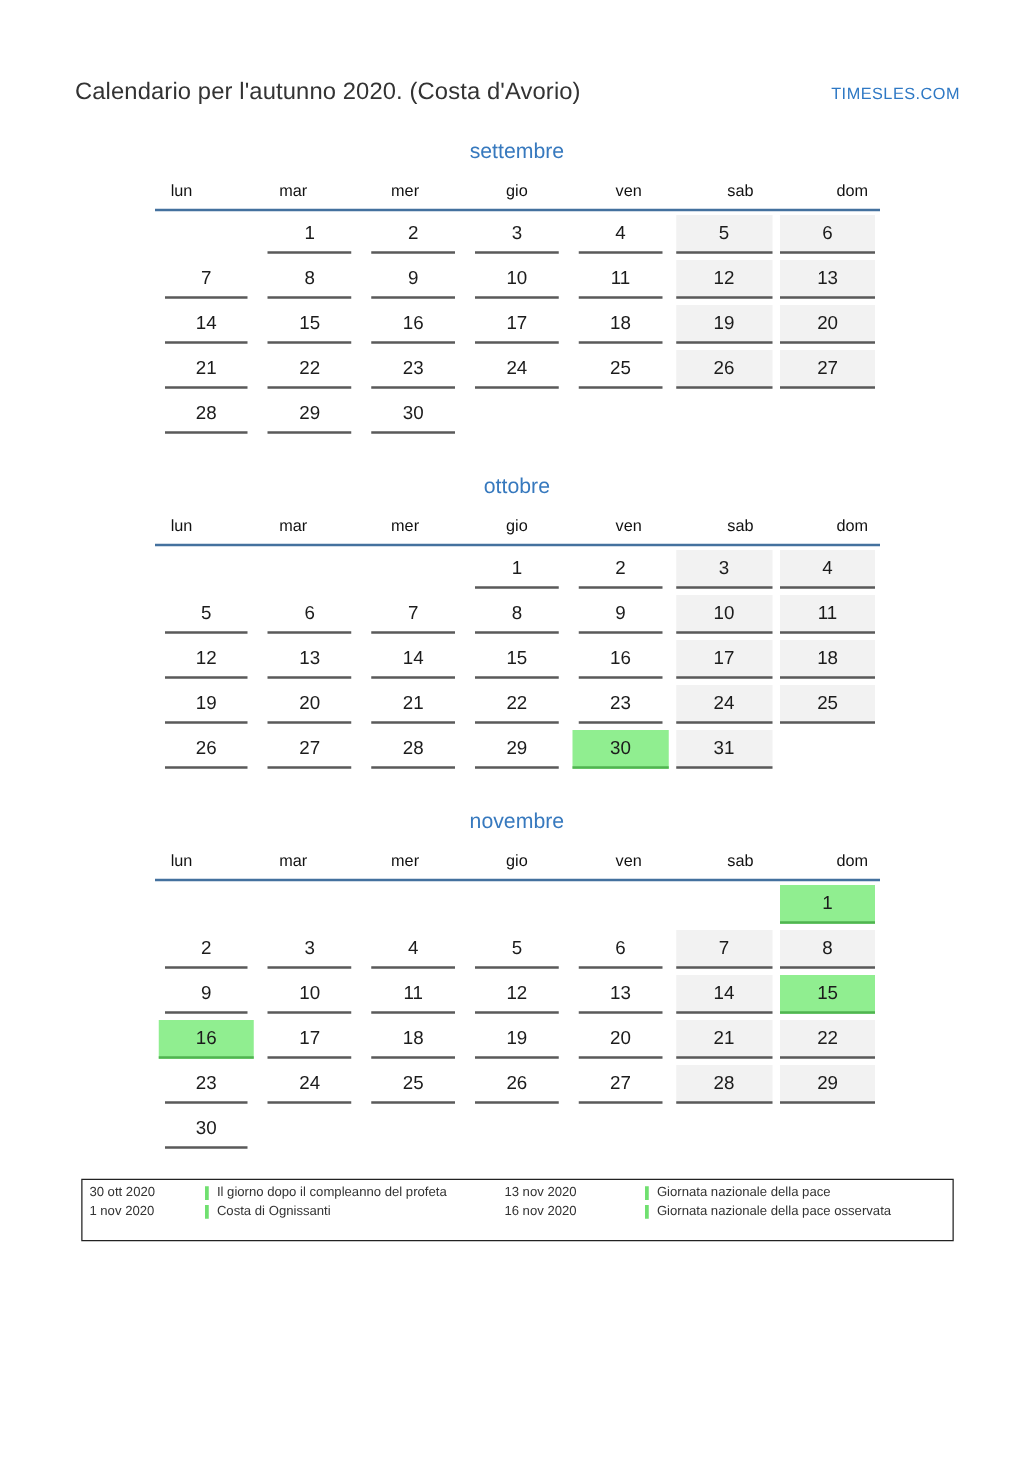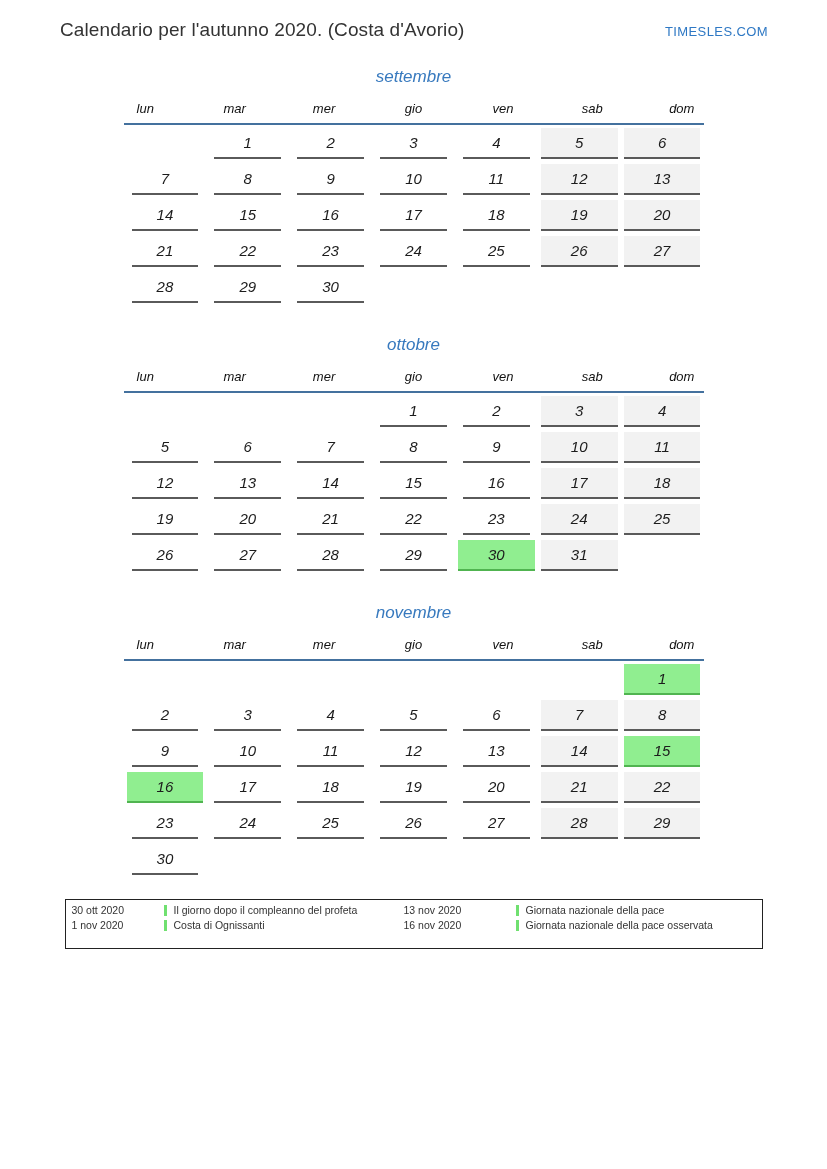--- a/index.html
+++ b/index.html
@@ -14,27 +14,28 @@
   }
   html,body{margin:0;padding:0;background:#fff;}
   body{
     width:827px;height:1169px;overflow:hidden;
     font-family:"Liberation Sans","DejaVu Sans",sans-serif;
     color:var(--ink);
   }
   .page-header{
     display:flex;justify-content:space-between;align-items:baseline;
     padding:19px 59px 0 60px;
+    margin-top:44px;
   }
   .page-title{font-size:19px;color:#333;letter-spacing:.1px;}
   .site-link{
     font-size:13px;color:#2e78c4;text-decoration:none;
     letter-spacing:.4px;font-weight:500;
   }
-  .calendar{width:580px;margin:0 auto;font-style:italic;}
+  .calendar{width:580px;margin:0 auto;}
   .month{margin-top:30px;}
   .month.first{margin-top:26px;}
   .month-title{
     text-align:center;color:var(--accent-blue);
     font-size:17px;margin:0 0 14px 0;font-weight:400;
   }
   .weekdays{
     display:grid;grid-template-columns:repeat(7,1fr);
     padding-bottom:7px;border-bottom:2px solid var(--header-line);gap:46px;
   }

